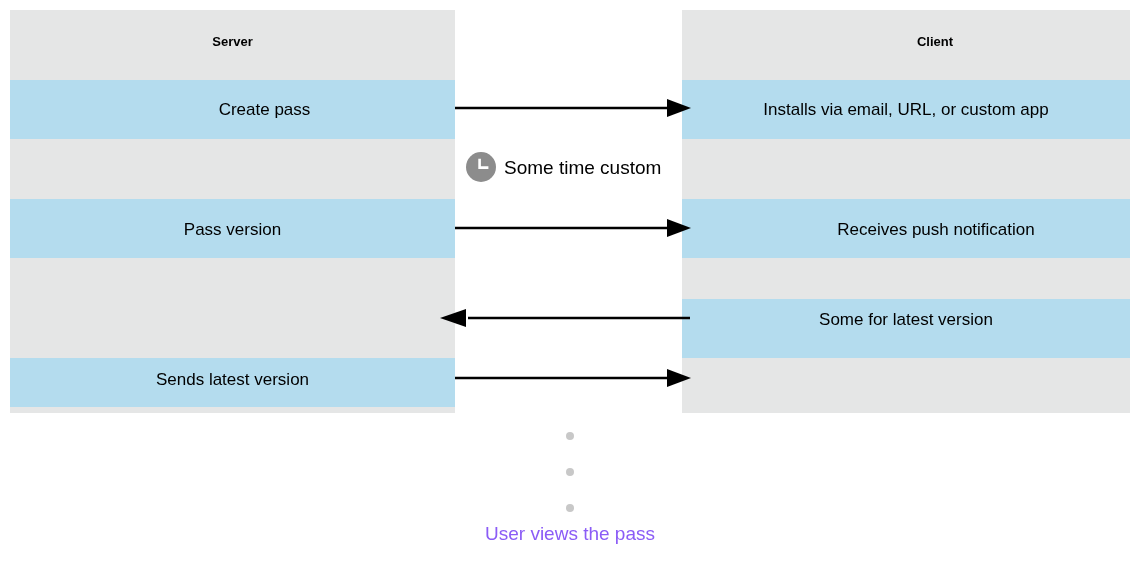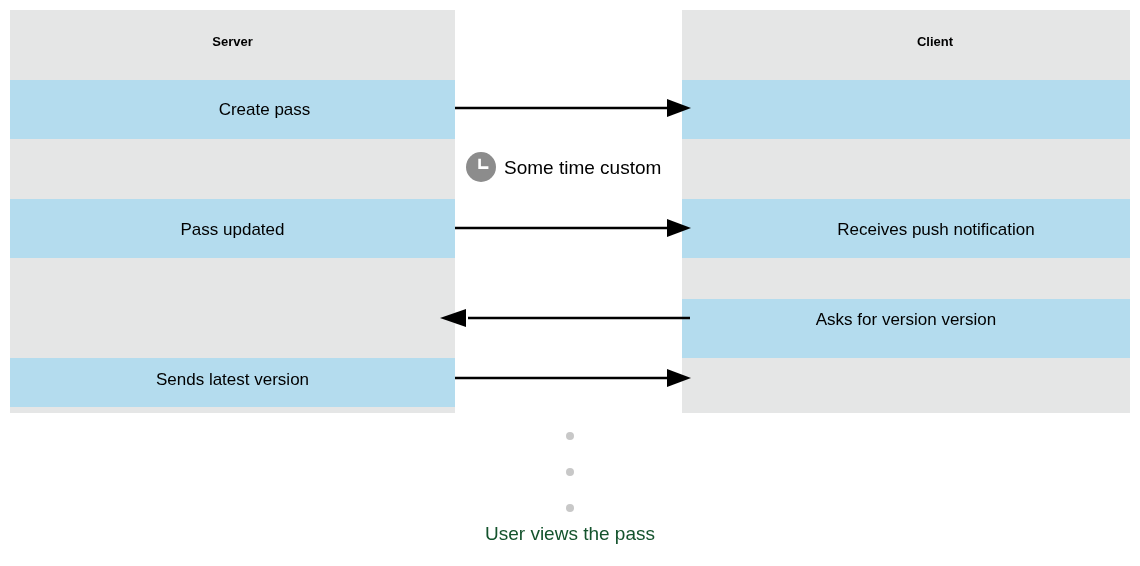--- a/index.html
+++ b/index.html
@@ -92,21 +92,21 @@
     border-radius: 50%;
     background: #c8c8c8;
   }
   .dot + .dot { margin-top: 28px; }
 
   
   .caption {
     position: absolute;
     text-align: center;
     font-size: 19px;
-    color: #14532d;
+    color: #8b5cf6;
     white-space: nowrap;
     line-height: 1;
   }
 </style>
 </head>
 <body>
 
 <div id="diagram">
 
   <div class="lane lane-server">
@@ -114,36 +114,37 @@
     <div class="band blue" style="top:70px;height:59px;"></div>
     <div class="band gray" style="top:129px;height:60px;"></div>
     <div class="band blue" style="top:189px;height:59px;"></div>
     <div class="band gray" style="top:248px;height:100px;"></div>
     <div class="band blue" style="top:348px;height:49px;"></div>
     <div class="band gray" style="top:397px;height:6px;"></div>
   </div>
 
   <div class="band-label header" style="left:10px;width:445px;top:35px;">Server</div>
   <div class="band-label" style="left:10px;width:445px;top:101px;margin-left:32px;">Create pass</div>
-  <div class="band-label" style="left:10px;width:445px;top:221px;">Pass updated</div>
+  <div class="band-label" style="left:10px;width:445px;top:221px;">Pass version</div>
   <div class="band-label" style="left:10px;width:445px;top:371px;">Sends latest version</div>
 
   <div class="lane lane-client">
     <div class="band gray" style="top:0px;height:70px;"></div>
     <div class="band blue" style="top:70px;height:59px;"></div>
     <div class="band gray" style="top:129px;height:60px;"></div>
     <div class="band blue" style="top:189px;height:59px;"></div>
     <div class="band gray" style="top:248px;height:41px;"></div>
     <div class="band blue" style="top:289px;height:59px;"></div>
     <div class="band gray" style="top:348px;height:55px;"></div>
   </div>
 
   <div class="band-label header" style="left:682px;width:506px;top:35px;">Client</div>
+  <div class="band-label" style="left:682px;width:448px;top:101px;">Installs via email, URL, or custom app</div>
   <div class="band-label" style="left:712px;width:448px;top:221px;">Receives push notification</div>
-  <div class="band-label" style="left:682px;width:448px;top:311px;">Asks for version version</div>
+  <div class="band-label" style="left:682px;width:448px;top:311px;">Some for latest version</div>
 
   <div class="arrow" style="left:455px;top:101px;width:236px;">
     <svg width="236" height="14" viewBox="0 0 236 14">
       <line x1="0" y1="7" x2="222" y2="7" stroke="#000000" stroke-width="2.4"></line>
       <polygon points="236,7 212,16 212,-2" fill="#000000"></polygon>
     </svg>
   </div>
 
   <div class="arrow" style="left:455px;top:221px;width:236px;">
     <svg width="236" height="14" viewBox="0 0 236 14">

